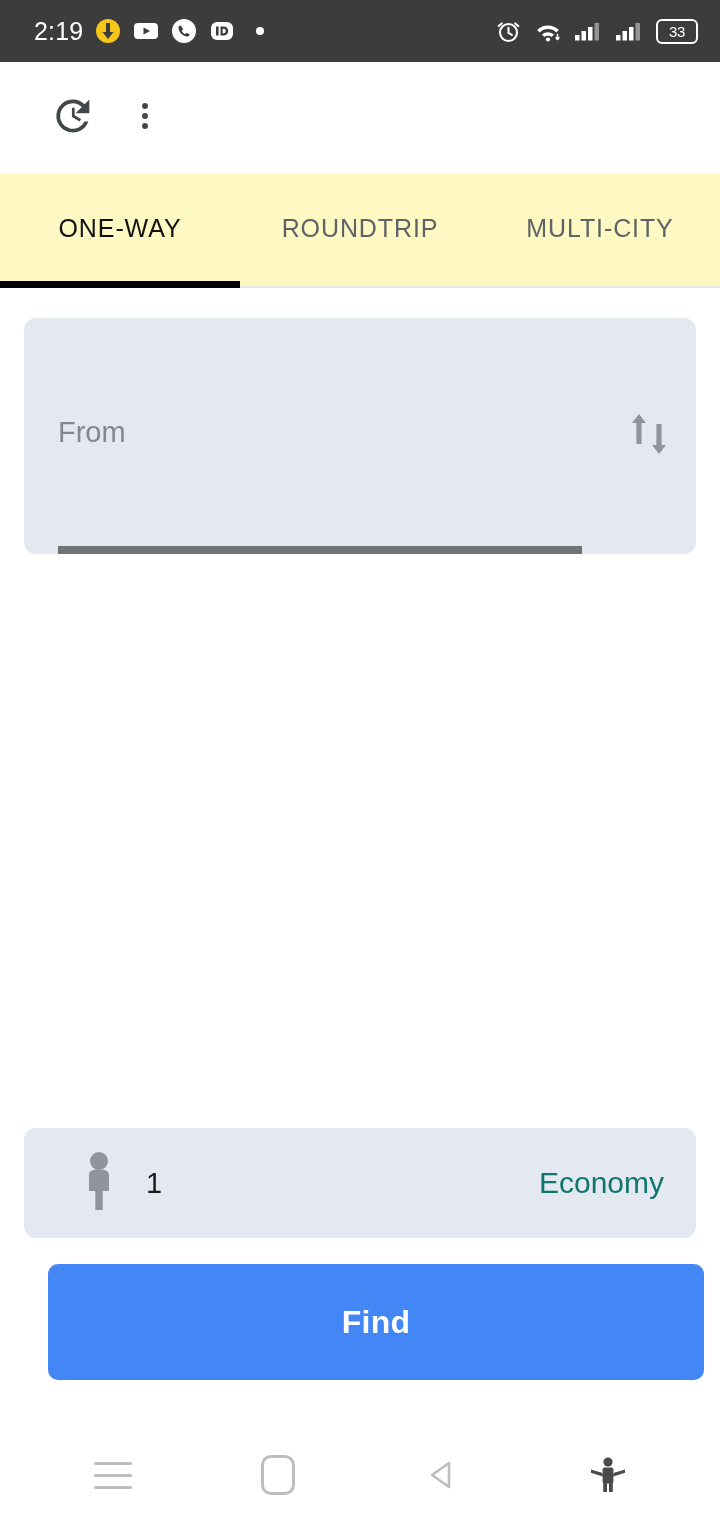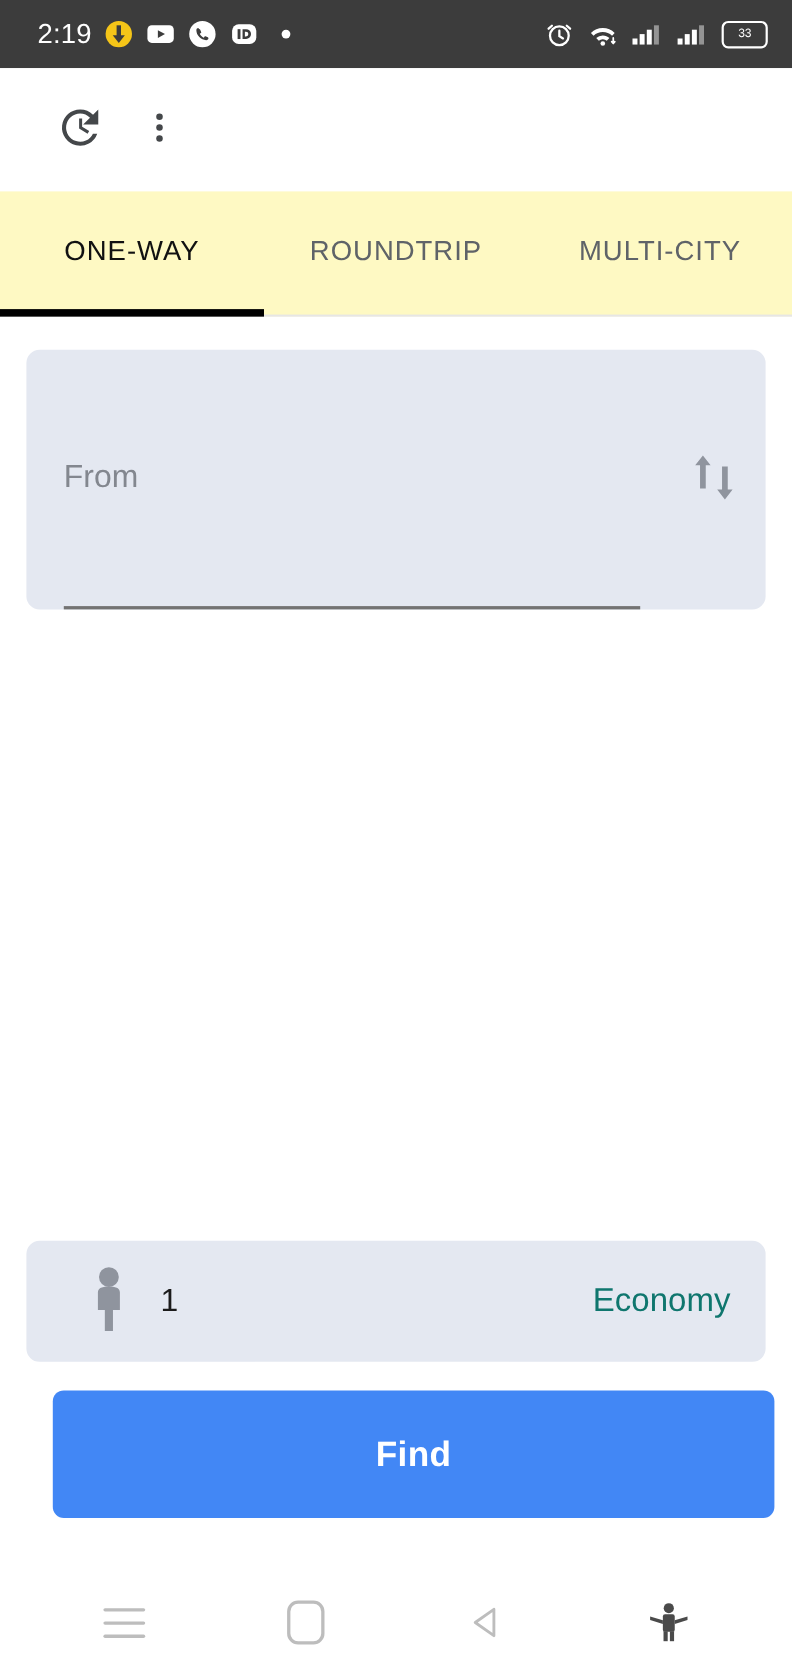--- a/index.html
+++ b/index.html
@@ -66,21 +66,21 @@
     width: 42px;
     height: 25px;
     border: 2.4px solid #ffffff;
     border-radius: 6px;
     display: flex;
     align-items: center;
     justify-content: center;
   }
   .battery-box span {
     color: #ffffff;
-    font-size: 11px;
+    font-size: 15px;
     line-height: 1;
     letter-spacing: -0.3px;
     text-align: center;
   }
 
   
   #app-bar {
     height: 112px;
     display: flex;
     align-items: center;
@@ -168,21 +168,21 @@
     flex-direction: column;
     padding-right: 22px;
   }
   .route-field {
     flex: 1 1 0;
     display: flex;
     align-items: center;
     font-size: 29px;
     color: #83878f;
   }
-  #route-field-from { border-bottom: 3px solid #737373; text-align: right; }
+  #route-field-from { border-bottom: 8px solid #737373; text-align: right; }
   #swap-btn {
     width: 92px;
     display: flex;
     align-items: center;
     justify-content: center;
   }
 
   #date-card {
     margin-top: 28px;
     height: 112px;

